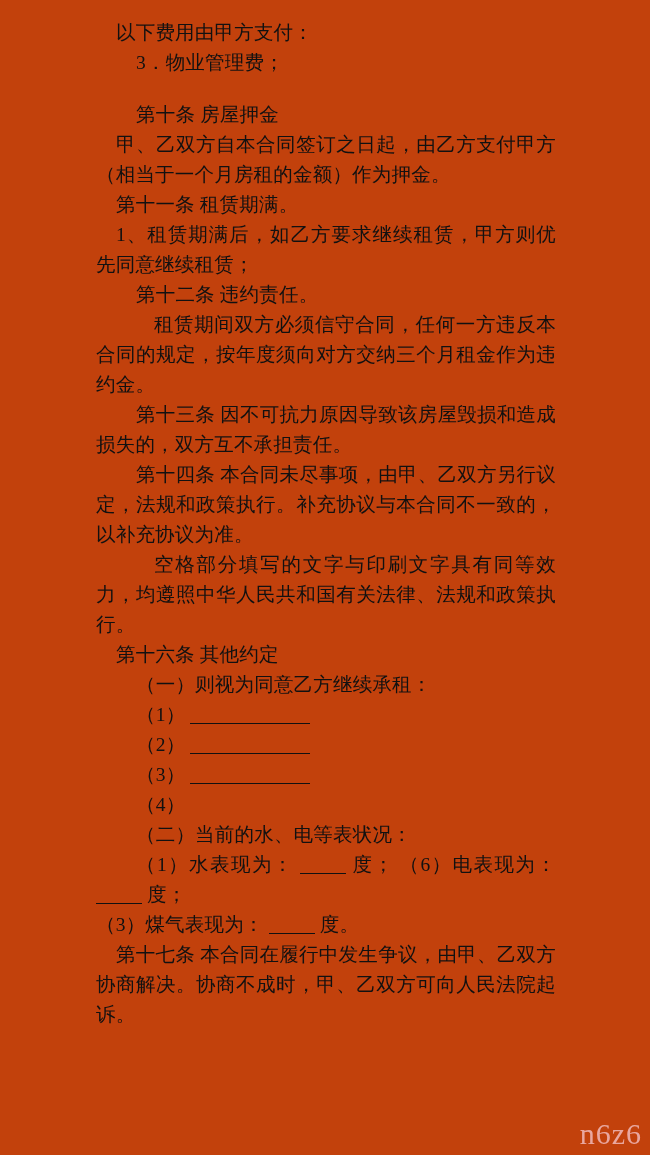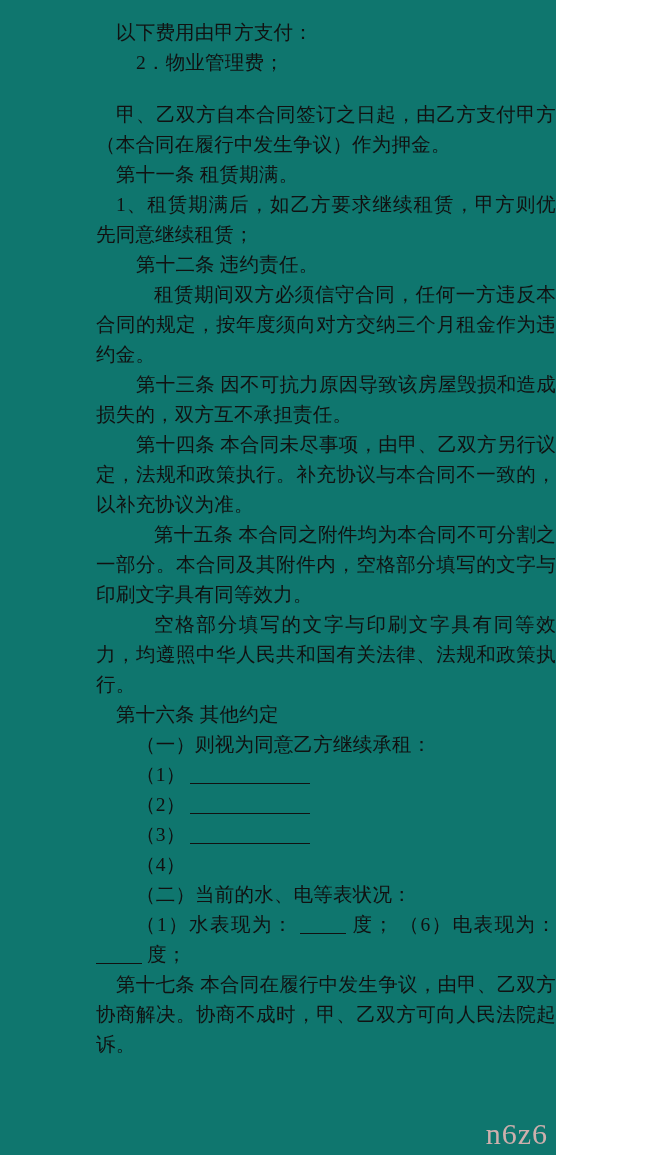--- a/index.html
+++ b/index.html
@@ -10,23 +10,23 @@
   body {
     width: 650px;
     height: 1155px;
     position: relative;
     overflow: hidden;
     font-family: "Liberation Serif", "DejaVu Serif", serif;
   }
   .page {
     position: absolute;
     left: 0; top: 0;
-    width: 556px;
+    width: 650px;
     height: 1155px;
-    background: #0f766e;
+    background: #c2410c;
   }
   .doc {
     position: absolute;
     left: 96px;
     top: 18px;
     width: 460px;
     color: #111111;
     font-size: 19.5px;
     line-height: 30px;
     letter-spacing: 0.2px;
@@ -60,32 +60,32 @@
     opacity: 0.85;
   }
 </style>
 </head>
 <body>
 
 <div class="page">
   <div class="doc">
 
     <p class="p ind1">以下费用由甲方支付：</p>
-    <p class="p ind2">2．物业管理费；</p>
+    <p class="p ind2">3．物业管理费；</p>
 
     <div class="gap-md"></div>
 
-    <p class="p ind1">甲、乙双方自本合同签订之日起，由乙方支付甲方（本合同在履行中发生争议）作为押金。</p>
+    <p class="p ind2">第十条 房屋押金</p>
+    <p class="p ind1">甲、乙双方自本合同签订之日起，由乙方支付甲方（相当于一个月房租的金额）作为押金。</p>
     <p class="p ind1">第十一条 租赁期满。</p>
     <p class="p ind1">1、租赁期满后，如乙方要求继续租赁，甲方则优先同意继续租赁；</p>
     <p class="p ind2">第十二条 违约责任。</p>
     <p class="p ind3">租赁期间双方必须信守合同，任何一方违反本合同的规定，按年度须向对方交纳三个月租金作为违约金。</p>
     <p class="p ind2">第十三条 因不可抗力原因导致该房屋毁损和造成损失的，双方互不承担责任。</p>
     <p class="p ind2">第十四条 本合同未尽事项，由甲、乙双方另行议定，法规和政策执行。补充协议与本合同不一致的，以补充协议为准。</p>
-    <p class="p ind3">第十五条 本合同之附件均为本合同不可分割之一部分。本合同及其附件内，空格部分填写的文字与印刷文字具有同等效力。</p>
     <p class="p ind3">空格部分填写的文字与印刷文字具有同等效力，均遵照中华人民共和国有关法律、法规和政策执行。</p>
     <p class="p ind1">第十六条  其他约定</p>
     <p class="p ind2">（一）则视为同意乙方继续承租：</p>
 
     <p class="p ind2">
       <span>（1）</span>
       <span class="blank b120"></span>
     </p>
     <p class="p ind2">
       <span>（2）</span>
@@ -102,19 +102,24 @@
     <p class="p ind2">（二）当前的水、电等表状况：</p>
 
     <p class="p ind2">
       <span>（1）水表现为：</span>
       <span class="blank b46"></span>
       <span>度；</span>
       <span>（6）电表现为：</span>
       <span class="blank b46"></span>
       <span>度；</span>
     </p>
+    <p class="p noind">
+      <span>（3）煤气表现为：</span>
+      <span class="blank b46"></span>
+      <span>度。</span>
+    </p>
 
     <p class="p ind1">第十七条  本合同在履行中发生争议，由甲、乙双方协商解决。协商不成时，甲、乙双方可向人民法院起诉。</p>
 
   </div>
 
   <div class="watermark">n6z6</div>
 </div>
 
 </body></html>

